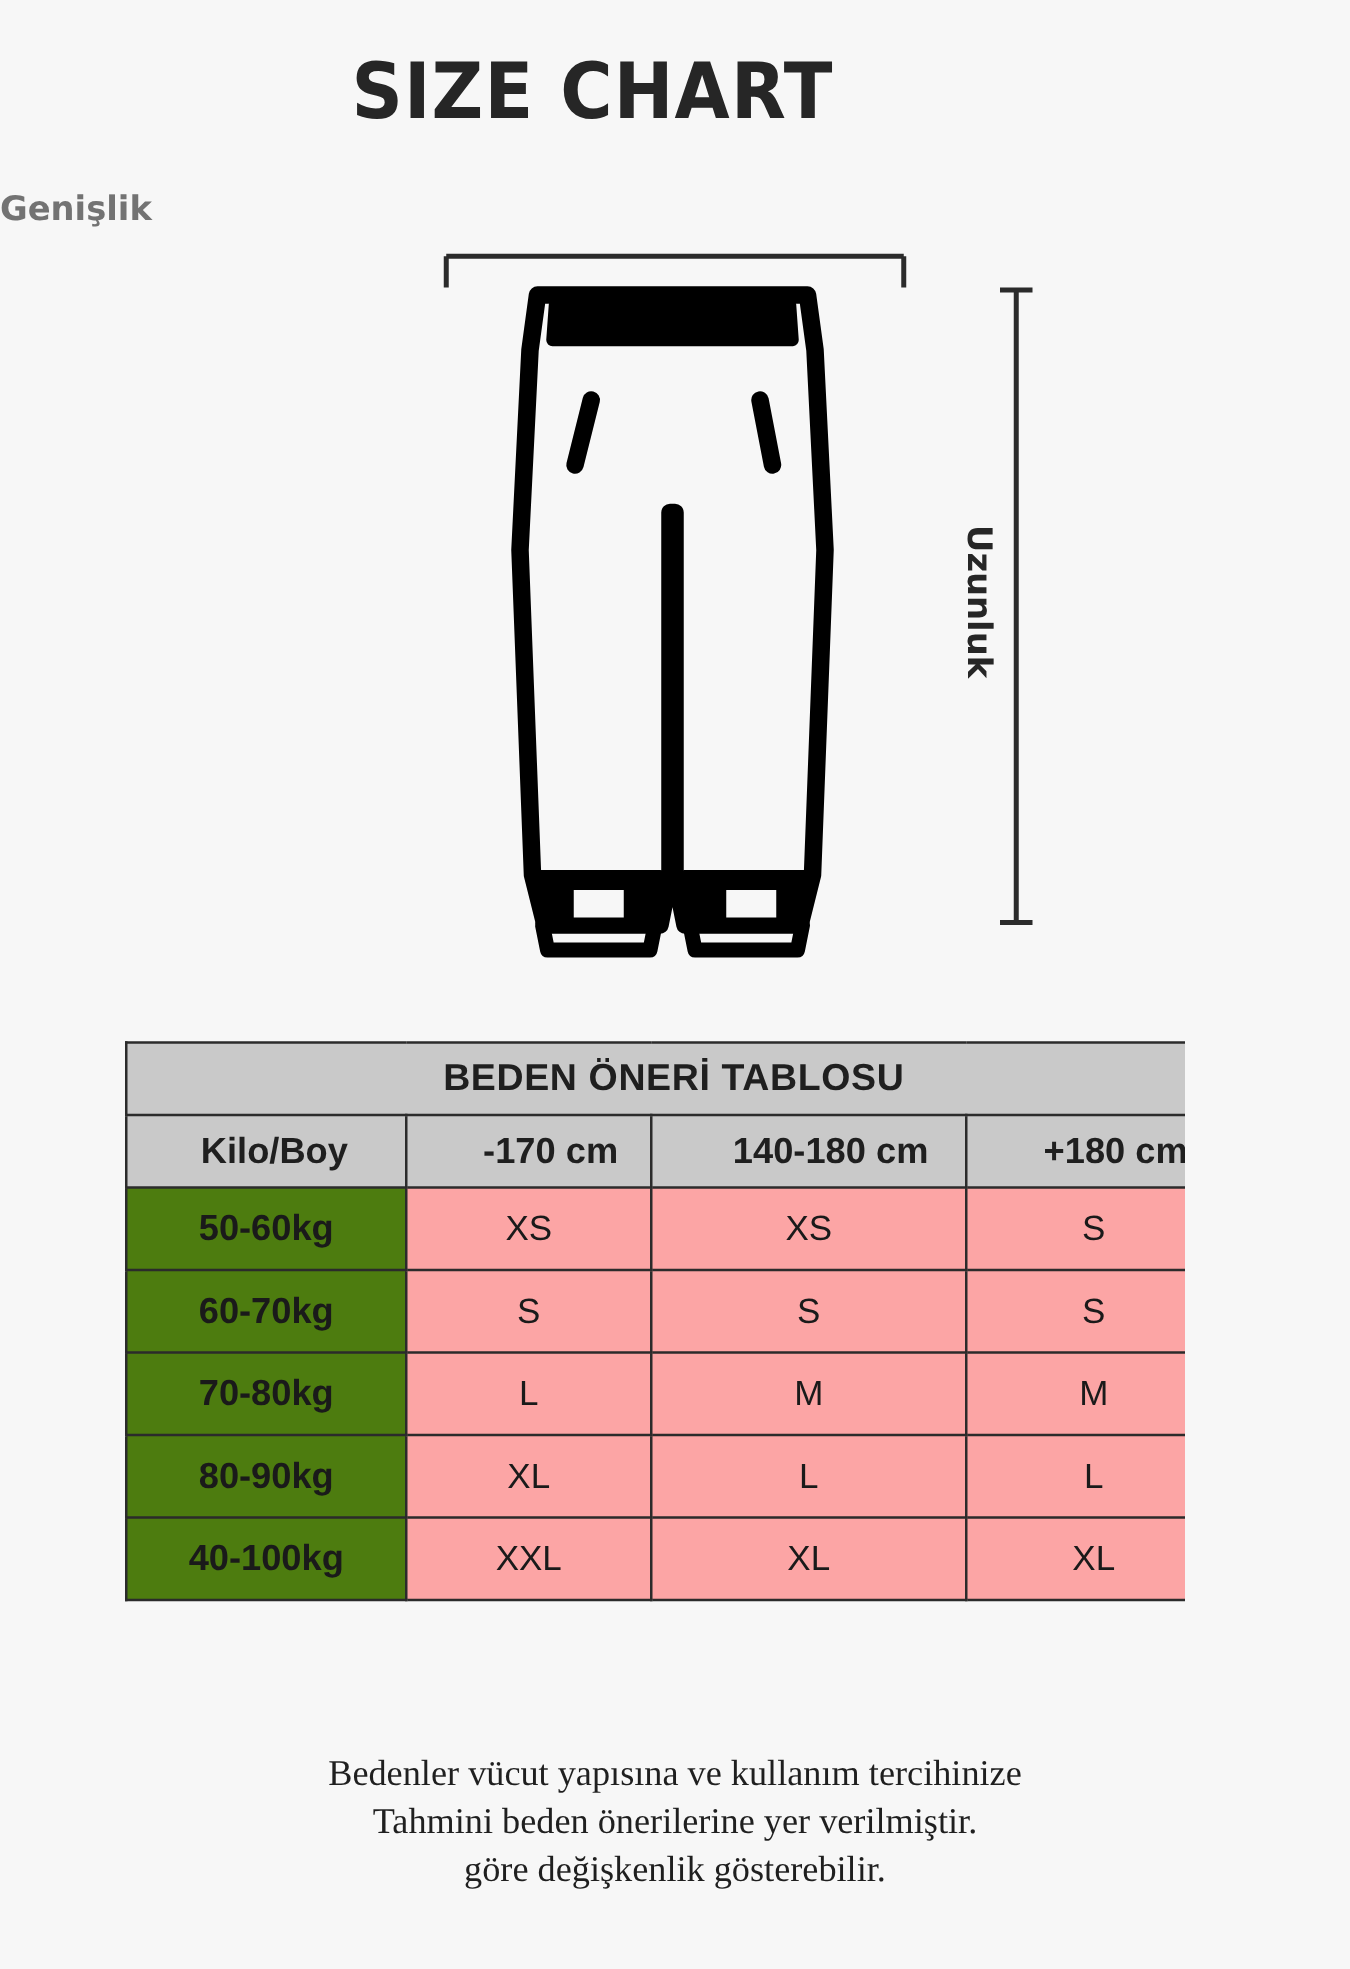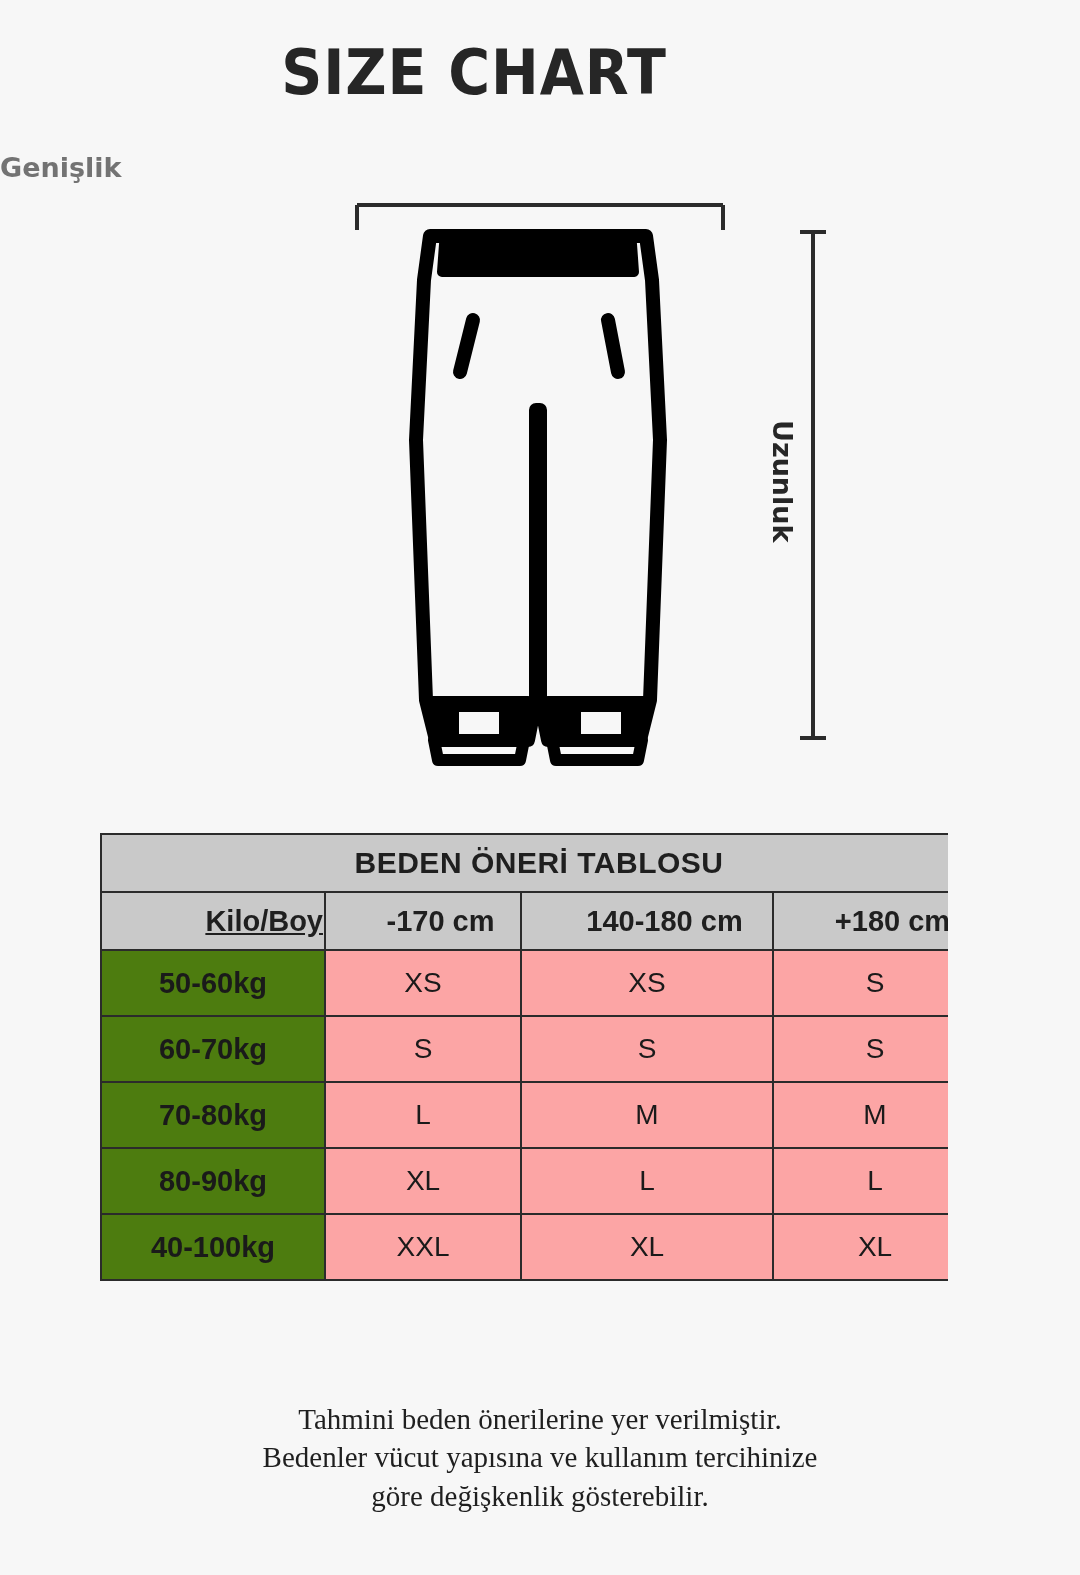--- a/index.html
+++ b/index.html
@@ -82,21 +82,21 @@
     color: #1f1f1f;
   }
   .hdr td {
     background: #c9c9c9;
     font-size: 29px;
     font-weight: bold;
     height: 58px;
     color: #1f1f1f;
     padding-left: 36px;
   }
-  .hdr td.first { text-align: right; padding-left: 14px; text-decoration: underline; }
+  .hdr td.first { text-align: center; padding-left: 14px; }
   tbody td {
     height: 66px;
     background: #fca5a5;
     font-size: 28px;
   }
   tbody td.rowhdr {
     background: #4d7c0f;
     font-weight: bold;
     font-size: 29px;
   }
@@ -212,18 +212,18 @@
           <td class="rowhdr">40-100kg</td>
           <td>XXL</td>
           <td>XL</td>
           <td>XL</td>
         </tr>
       </tbody>
     </table>
   </div>
 
   <div class="footnote">
+    <div>Bedenler vücut yapısına ve kullanım tercihinize</div>
     <div>Tahmini beden önerilerine yer verilmiştir.</div>
-    <div>Bedenler vücut yapısına ve kullanım tercihinize</div>
     <div>göre değişkenlik gösterebilir.</div>
   </div>
 
 </div>
 
 </body></html>

